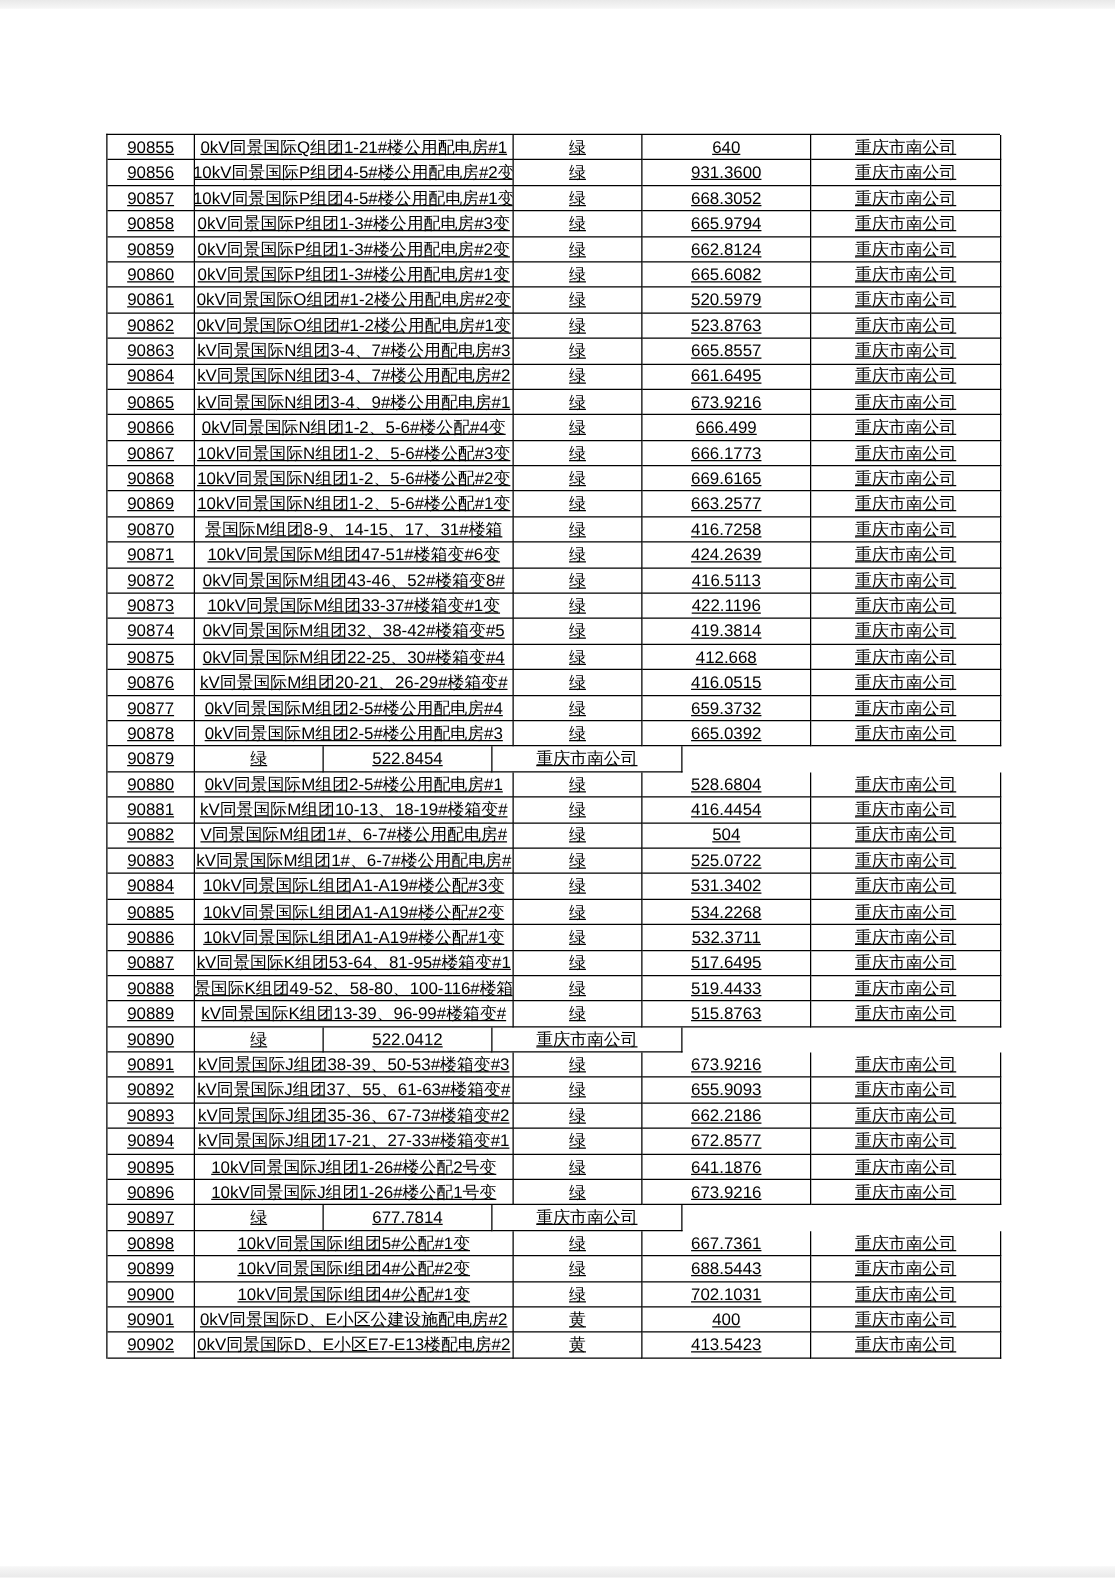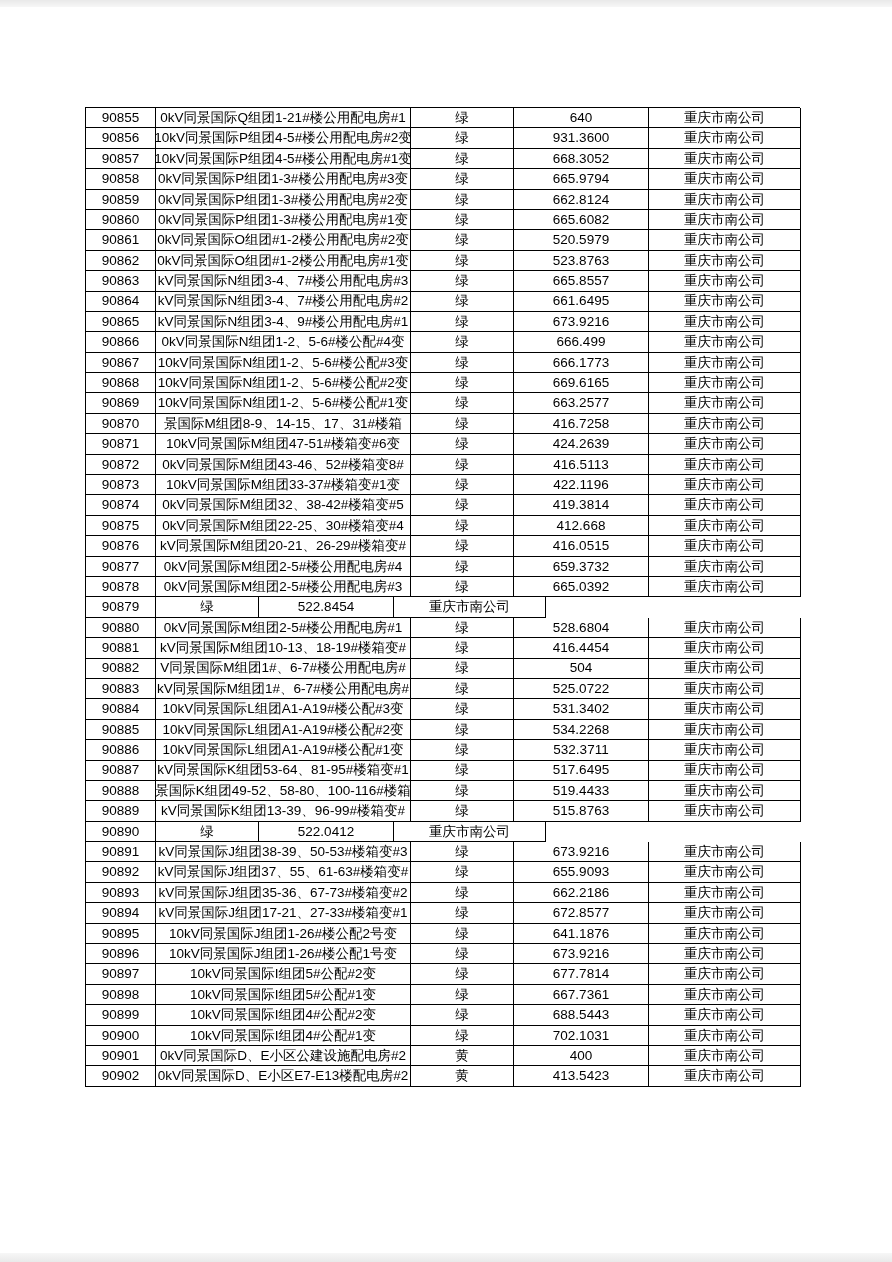--- a/index.html
+++ b/index.html
@@ -10,20 +10,21 @@
     color:#000;
     overflow:hidden;
   }
   .edge-strip{position:absolute;left:0;width:100%;background:linear-gradient(#e9e9e9,#f7f7f7);}
   .edge-top{top:0;height:7px;}
   .edge-bottom{bottom:0;height:9px;background:linear-gradient(#f7f7f7,#e9e9e9);}
   .sheet-table{
     position:absolute;left:85px;top:107px;width:715px;
     border-top:1px solid #000;border-left:1px solid #000;
     box-sizing:border-box;
+    text-decoration:underline;
   }
   .t-row{display:flex;height:20.4px;}
   .t-cell{
     border-right:1px solid #000;border-bottom:1px solid #000;
     box-sizing:border-box;
     display:flex;align-items:center;justify-content:center;
     font-size:13.5px;line-height:1;
     white-space:nowrap;overflow:hidden;
     flex:none;
   }
@@ -369,21 +370,20 @@
     <div class="t-row">
       <div class="t-cell c-id">90896</div>
       <div class="t-cell c-name">10kV同景国际J组团1-26#楼公配1号变</div>
       <div class="t-cell c-status">绿</div>
       <div class="t-cell c-value">673.9216</div>
       <div class="t-cell c-company">重庆市南公司</div>
     </div>
 
     <div class="t-row">
       <div class="t-cell c-id">90897</div>
-      <div class="t-cell c-name">10kV同景国际I组团5#公配#2变</div>
       <div class="t-cell c-status">绿</div>
       <div class="t-cell c-value">677.7814</div>
       <div class="t-cell c-company">重庆市南公司</div>
     </div>
 
     <div class="t-row">
       <div class="t-cell c-id">90898</div>
       <div class="t-cell c-name">10kV同景国际I组团5#公配#1变</div>
       <div class="t-cell c-status">绿</div>
       <div class="t-cell c-value">667.7361</div>

